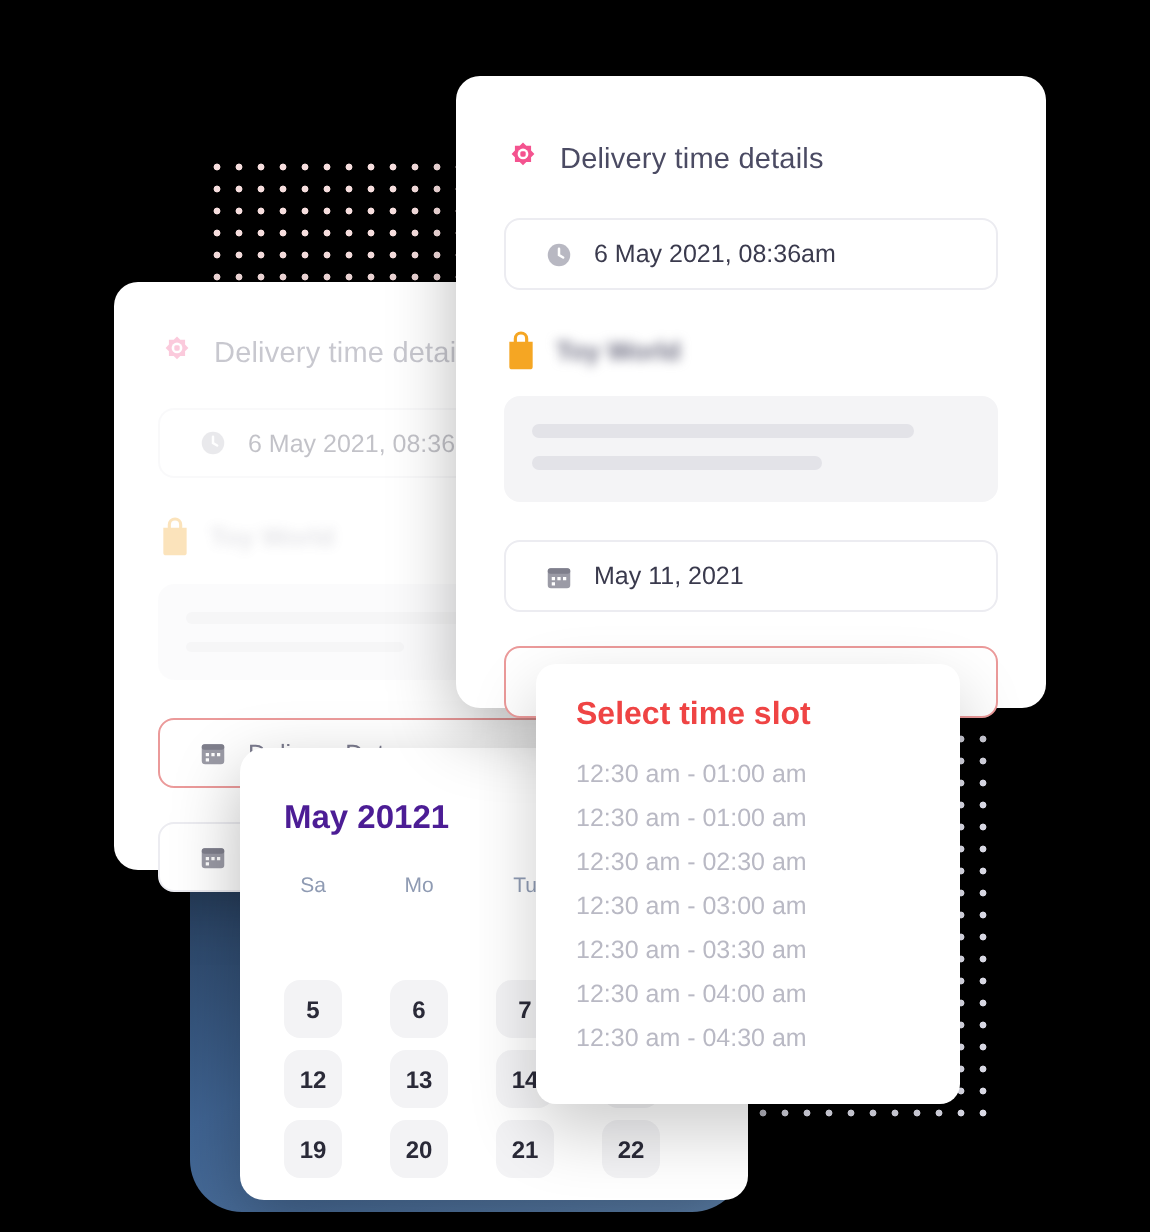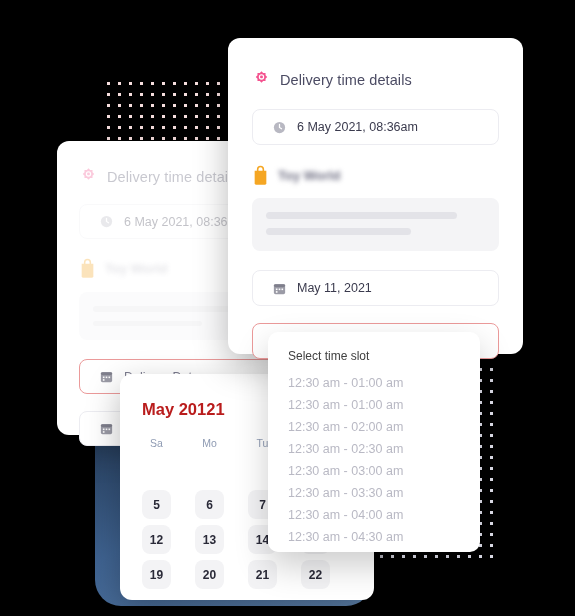--- a/index.html
+++ b/index.html
@@ -85,31 +85,31 @@
 
   
   .skeleton-block {
     background: #f4f4f6; border-radius: 8px;
     padding: 14px 14px; display: flex; flex-direction: column; gap: 9px;
   }
   .skeleton-line { height: 7px; border-radius: 4px; background: #e3e3e8; }
 
   
   .dd-title {
-    font-size: 12px; font-weight: normal; color: #404040;
+    font-size: 16px; font-weight: bold; color: #ef4444;
     padding: 17px 20px 9px 20px;
   }
   .dd-item {
     font-size: 12.5px; color: #b9b9c4;
     padding: 4px 20px 4px 20px;
   }
 
   
   .cal-title {
-    font-size: 16.5px; font-weight: bold; color: #b91c1c;
+    font-size: 16.5px; font-weight: bold; color: #4c1d95;
     padding: 26px 0 0 22px;
   }
   .cal-grid {
     display: grid; grid-template-columns: repeat(5, 29px);
     gap: 6px 24px; padding: 18px 0 0 22px;
   }
   .cal-dow {
     font-size: 10.5px; color: #8f9bb3; text-align: center; font-weight: normal;
   }
   .cal-cell {
@@ -274,21 +274,20 @@
         <span class="field-text">May 11, 2021</span>
       </div>
     </div>
   </div>
 
   <div class="card" id="dropdown-panel">
     <div class="dd-title">Select time slot</div>
     <div id="slot-list">
         <div class="dd-item">12:30 am - 01:00 am</div>
         <div class="dd-item">12:30 am - 01:00 am</div>
-        <div class="dd-item">12:30 am - 02:00 am</div>
         <div class="dd-item">12:30 am - 02:30 am</div>
         <div class="dd-item">12:30 am - 03:00 am</div>
         <div class="dd-item">12:30 am - 03:30 am</div>
         <div class="dd-item">12:30 am - 04:00 am</div>
         <div class="dd-item">12:30 am - 04:30 am</div>
       </div>
   </div>
 
 </div>
 

